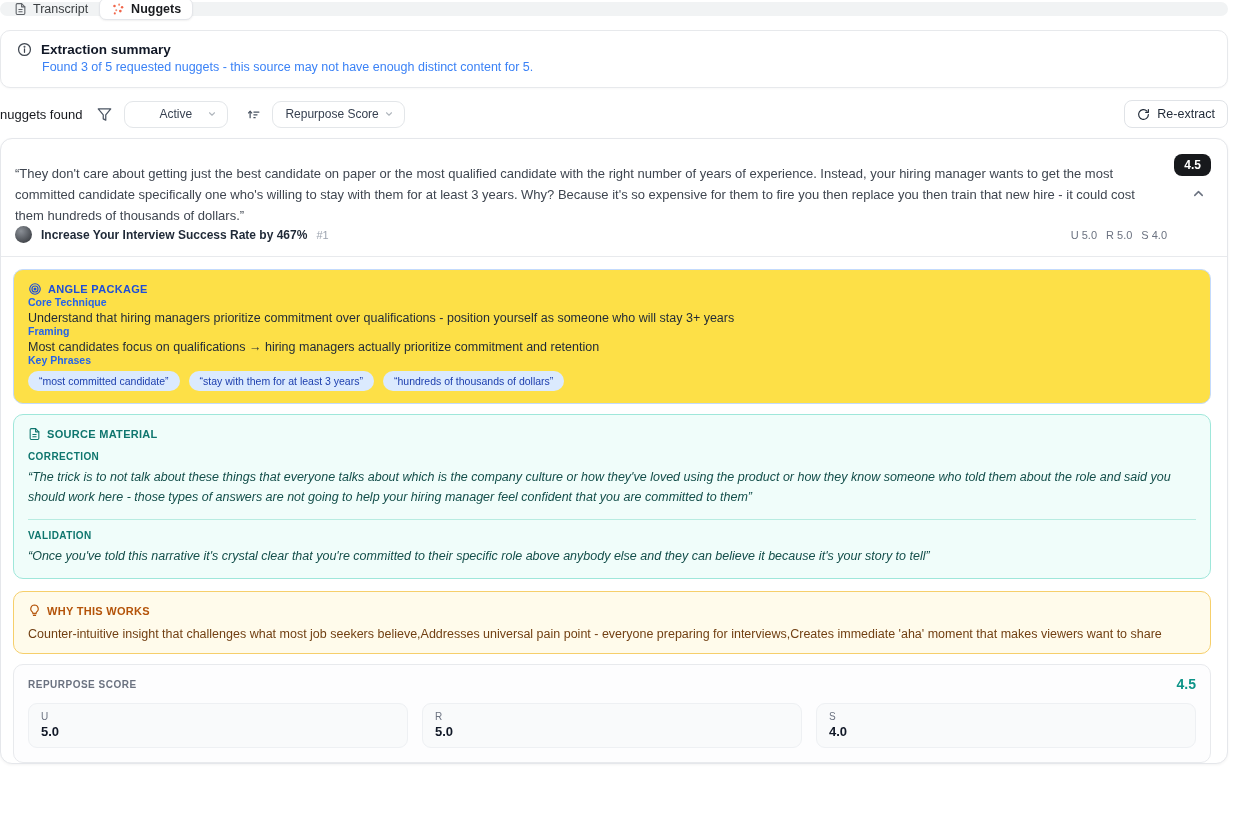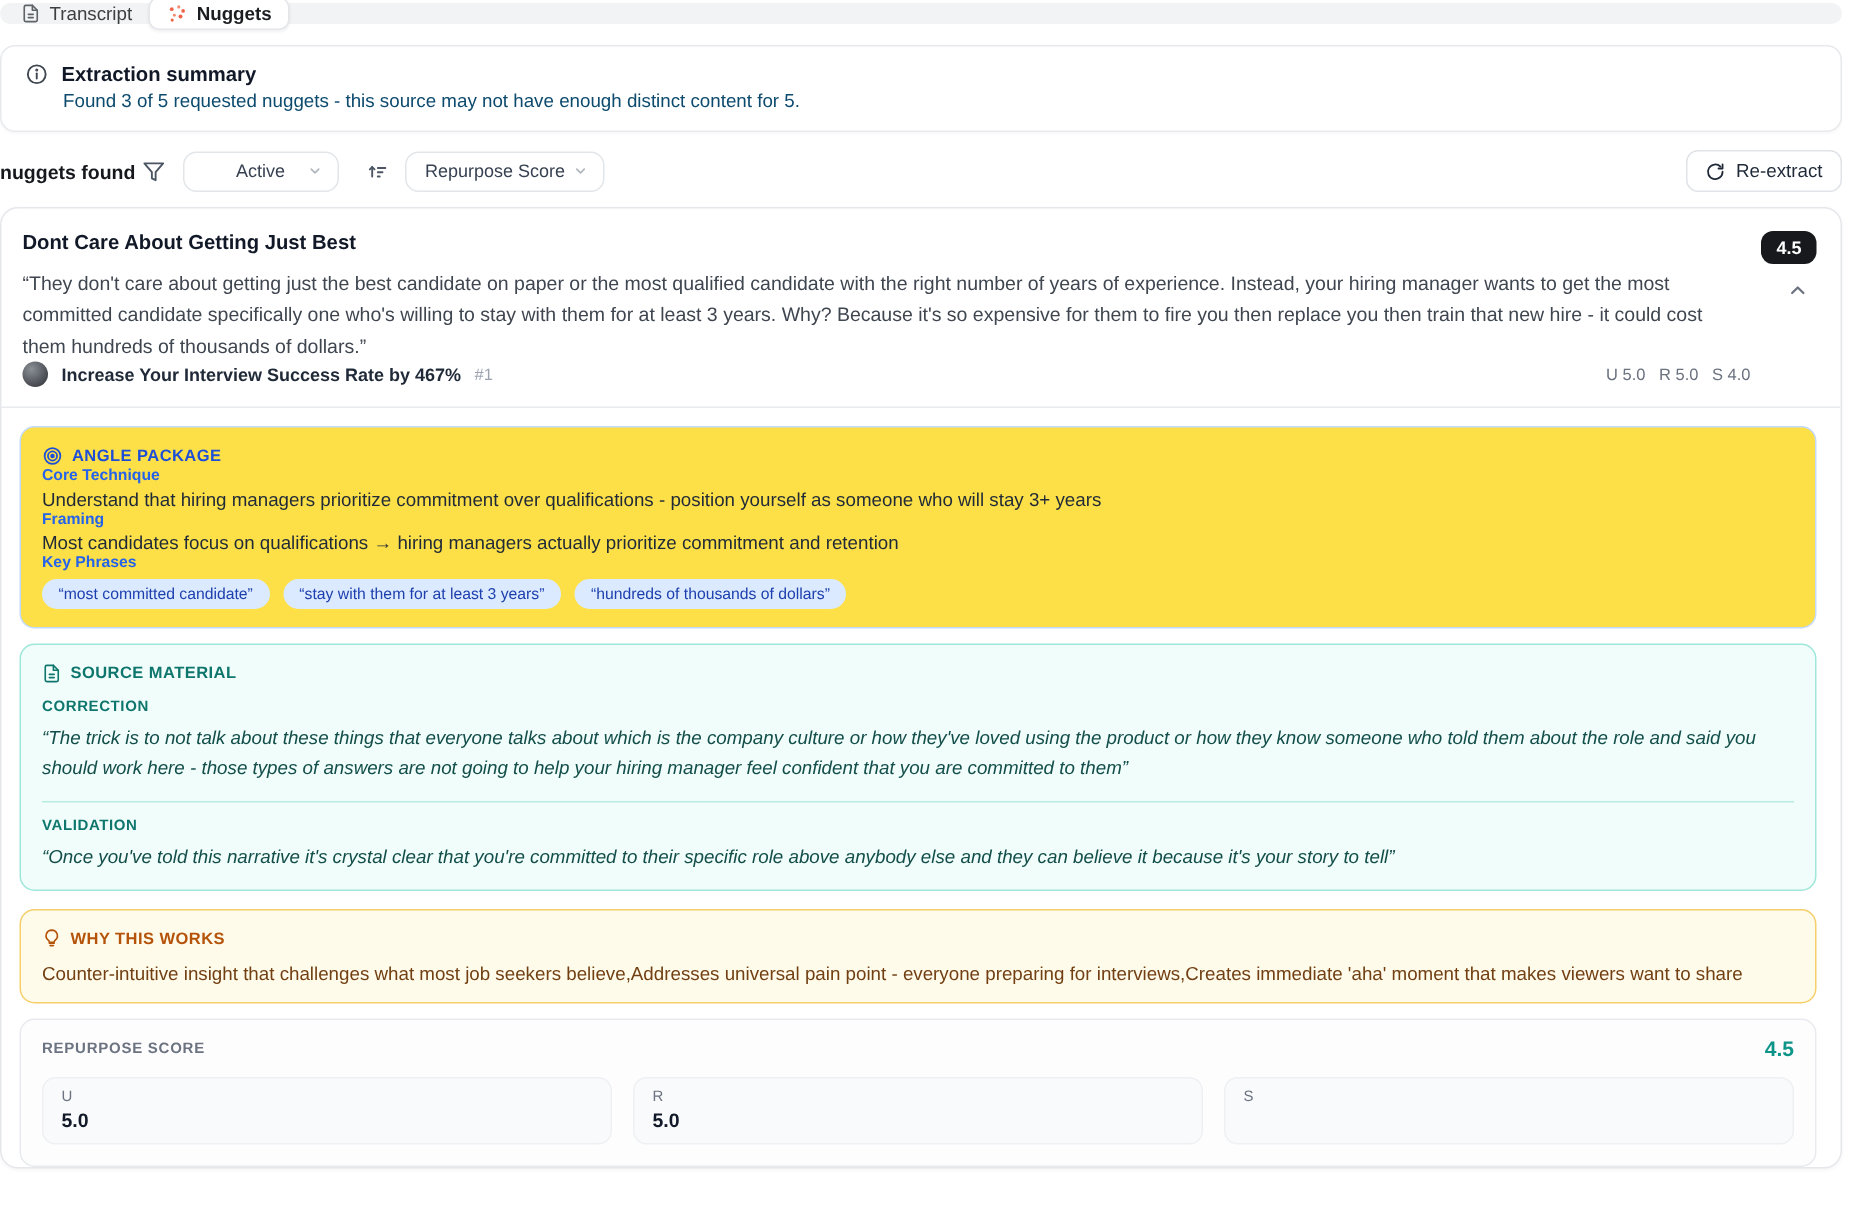--- a/index.html
+++ b/index.html
@@ -8,25 +8,25 @@
 
   
   .topbar { margin-top:2px; height:14px; background:#f1f3f4; border-radius:8px; display:flex; align-items:center; padding:0 3px; }
   .tab { display:flex; align-items:center; gap:6px; height:22px; padding:0 11px; border-radius:7px; font-size:12.5px; color:#3c4043; cursor:pointer; }
   .tab.active { background:#ffffff; border:1px solid #e4e6ea; box-shadow:0 1px 2px rgba(0,0,0,.06); font-weight:700; color:#1b1d21; }
 
   
   .summary { margin-top:14px; border:1px solid #e7e9ec; border-radius:10px; background:#fff; padding:11px 16px 13px; box-shadow:0 1px 2px rgba(0,0,0,.03); }
   .summary-title-row { display:flex; align-items:center; gap:9px; }
   .summary-title { font-size:13.5px; font-weight:600; color:#111827; }
-  .summary-body { font-size:12.5px; color:#0c4a6e; margin:3px 0 0 25px; }
+  .summary-body { font-size:12.5px; color:#3b82f6; margin:3px 0 0 25px; }
 
   
   .toolbar { margin-top:12px; display:flex; align-items:center; }
-  .count { font-size:13px; font-weight:700; color:#16181d; }
+  .count { font-size:13px; font-weight:400; color:#16181d; margin-right:10px; }
   .icon-btn { display:flex; align-items:center; justify-content:center; width:24px; height:24px; color:#4b5563; }
   .select-pill { display:flex; align-items:center; justify-content:space-between; border:1px solid #e3e6e9; border-radius:9px; height:27px; padding:0 10px 0 12px; font-size:12px; color:#374151; background:#fff; cursor:pointer; }
   .reextract { margin-left:auto; display:flex; align-items:center; gap:7px; border:1px solid #e0e3e7; background:#fff; border-radius:8px; height:28px; padding:0 12px; font-size:12.5px; font-weight:500; color:#1f2937; cursor:pointer; }
 
   
   .card { margin-top:10px; border:1px solid #e5e7eb; border-radius:12px; background:#fff; box-shadow:0 1px 3px rgba(0,0,0,.05); }
   .card-head { display:flex; align-items:flex-start; padding:15px 16px 0 14px; }
   .head-left { flex:1; min-width:0; }
   .nugget-title { font-size:13.5px; font-weight:700; color:#111827; }
   .nugget-quote { margin-top:9px; font-size:13px; line-height:21px; color:#3f4650; }
@@ -155,21 +155,20 @@
             <polyline points="21 3 21 8 16 8"></polyline>
           </svg>
       </span>
       <span>Re-extract</span>
     </button>
   </div>
 
   <div class="card">
     <div class="card-head">
       <div class="head-left">
-        <div class="nugget-title">Dont Care About Getting Just Best</div>
         <div class="nugget-quote">“They don't care about getting just the best candidate on paper or the most qualified candidate with the right number of years of experience. Instead, your hiring manager wants to get the most committed candidate specifically one who's willing to stay with them for at least 3 years. Why? Because it's so expensive for them to fire you then replace you then train that new hire - it could cost them hundreds of thousands of dollars.”</div>
         <div class="source-row">
           <span class="avatar"></span>
           <span class="source-name">Increase Your Interview Success Rate by 467%</span>
           <span class="source-rank">#1</span>
           <span class="source-scores">
             <span>U 5.0</span>
             <span>R 5.0</span>
             <span>S 4.0</span>
           </span>
@@ -254,20 +253,21 @@
           <div class="metric">
             <div class="metric-label">U</div>
             <div class="metric-value">5.0</div>
           </div>
           <div class="metric">
             <div class="metric-label">R</div>
             <div class="metric-value">5.0</div>
           </div>
           <div class="metric">
             <div class="metric-label">S</div>
+            <div class="metric-value">4.0</div>
           </div>
         </div>
       </div>
     </div>
 
   </div>
 
 </div>
 
 </body></html>

